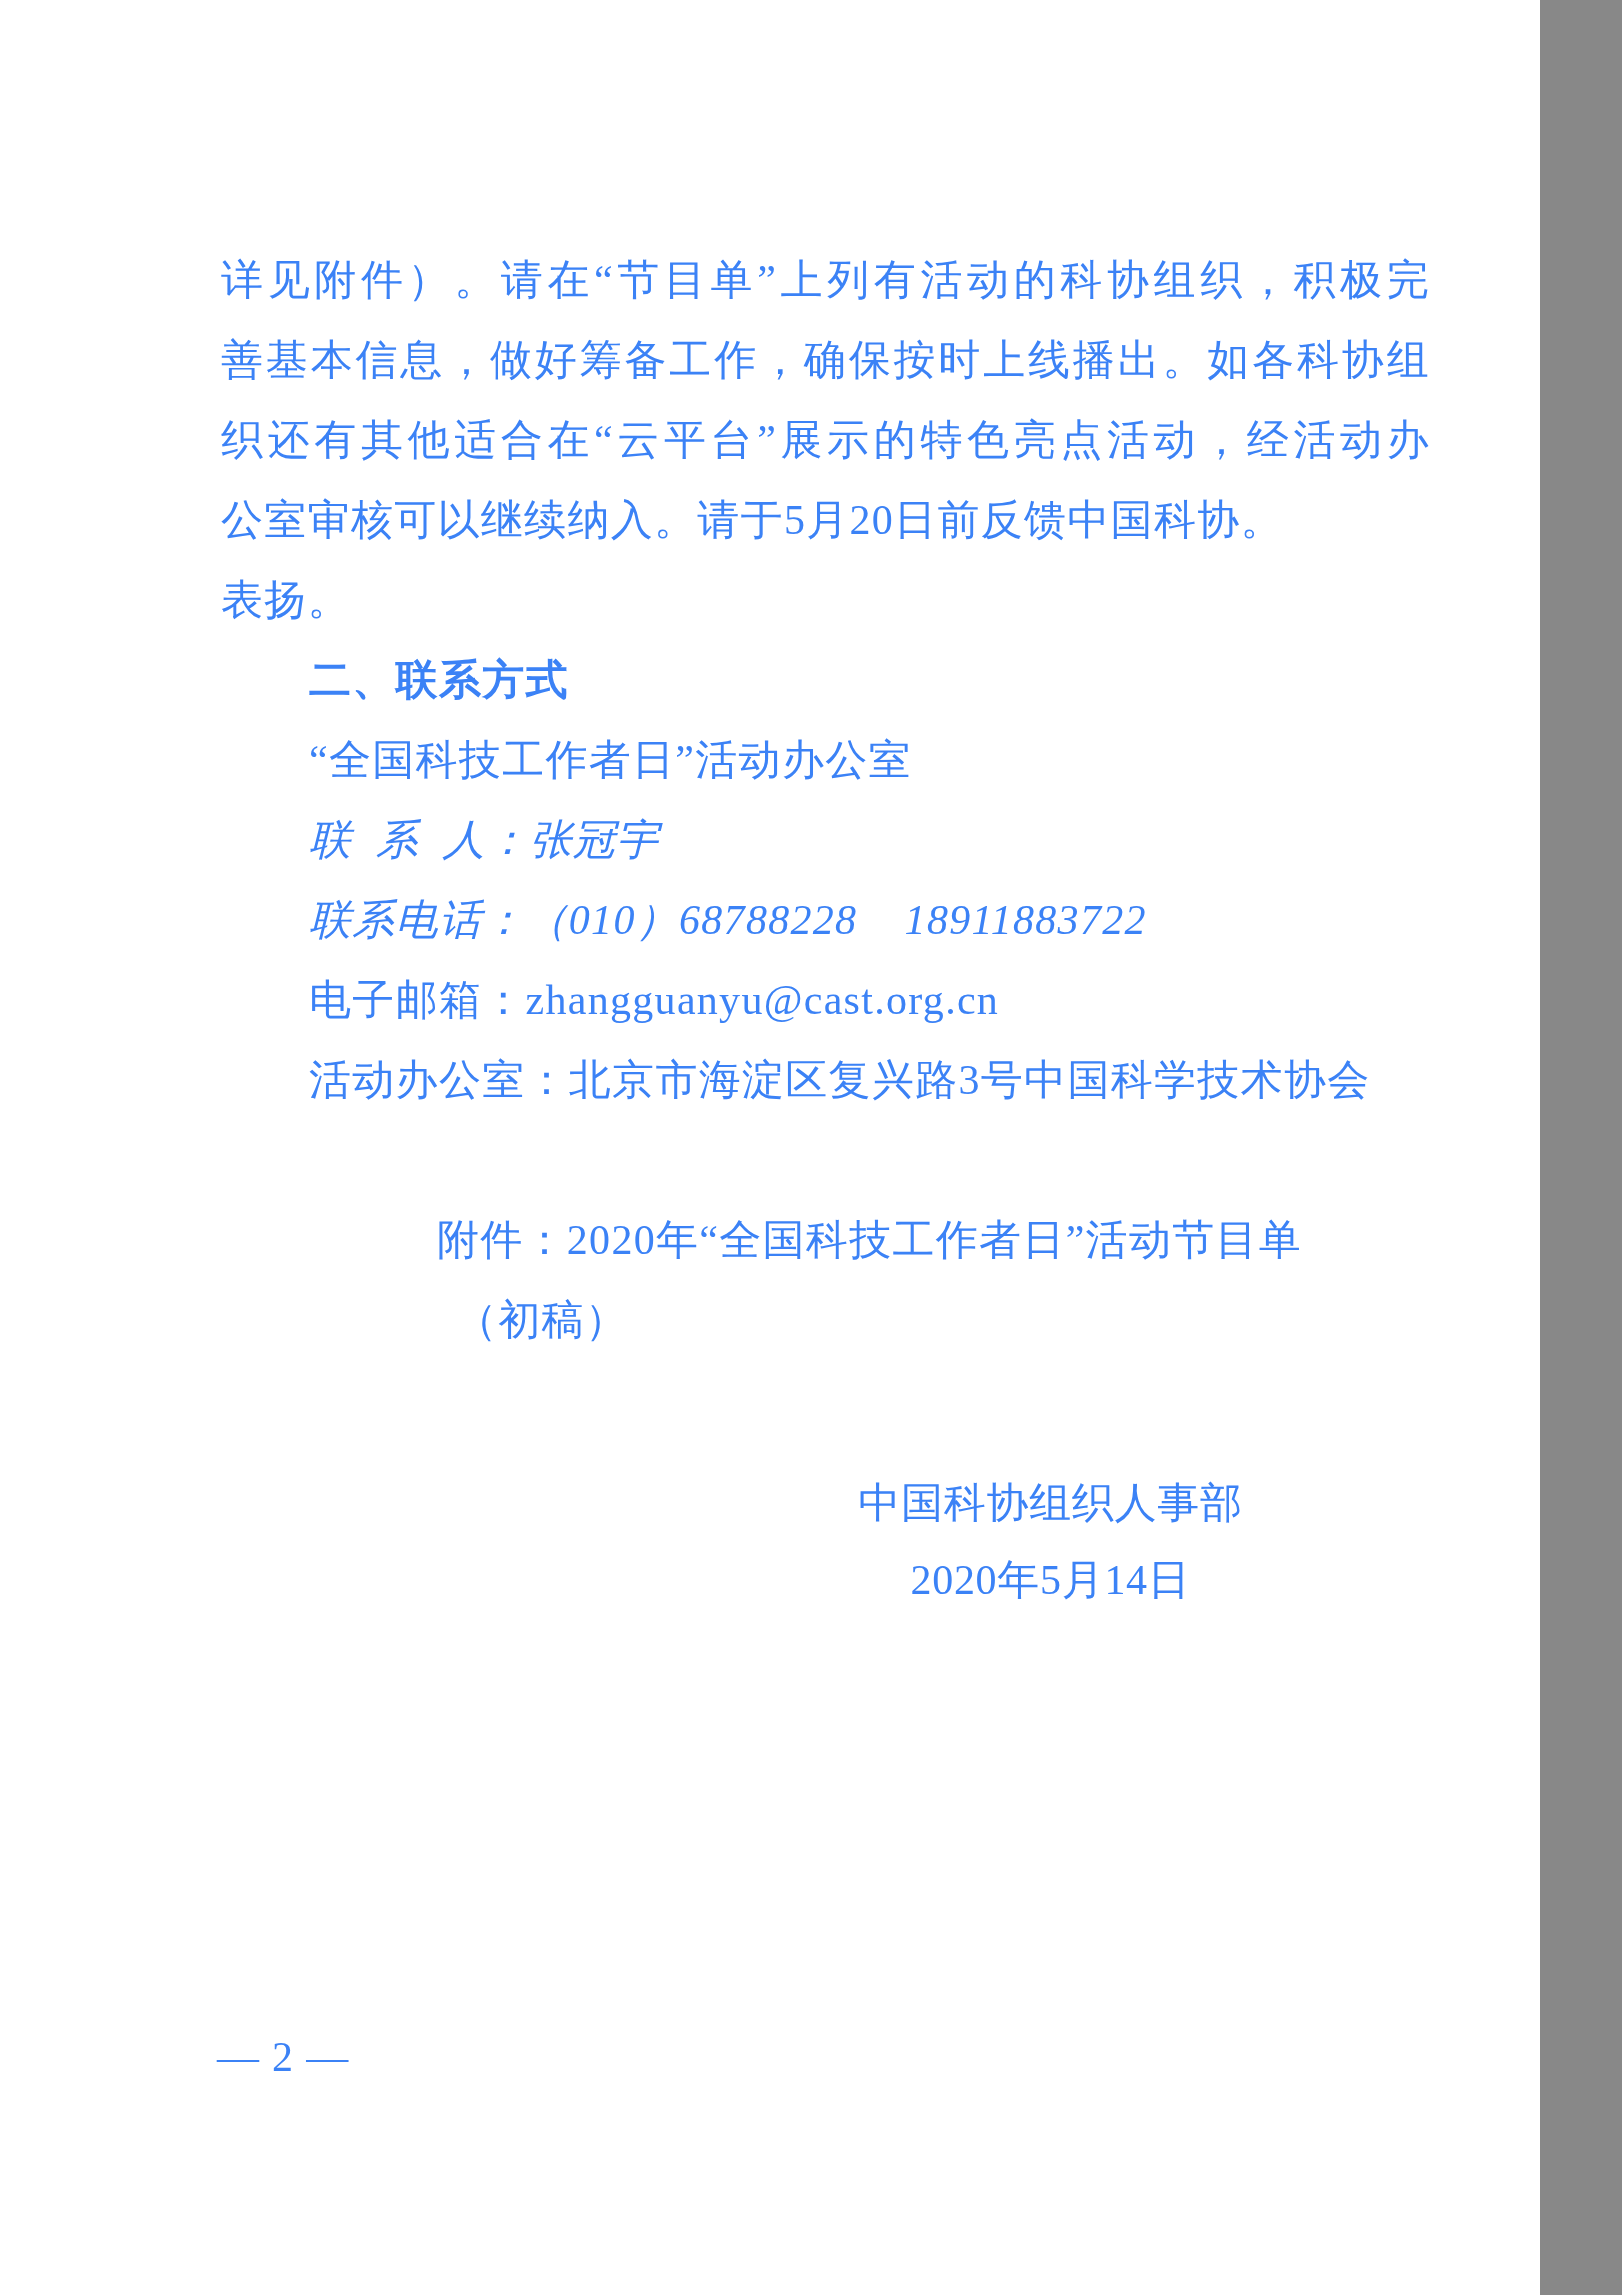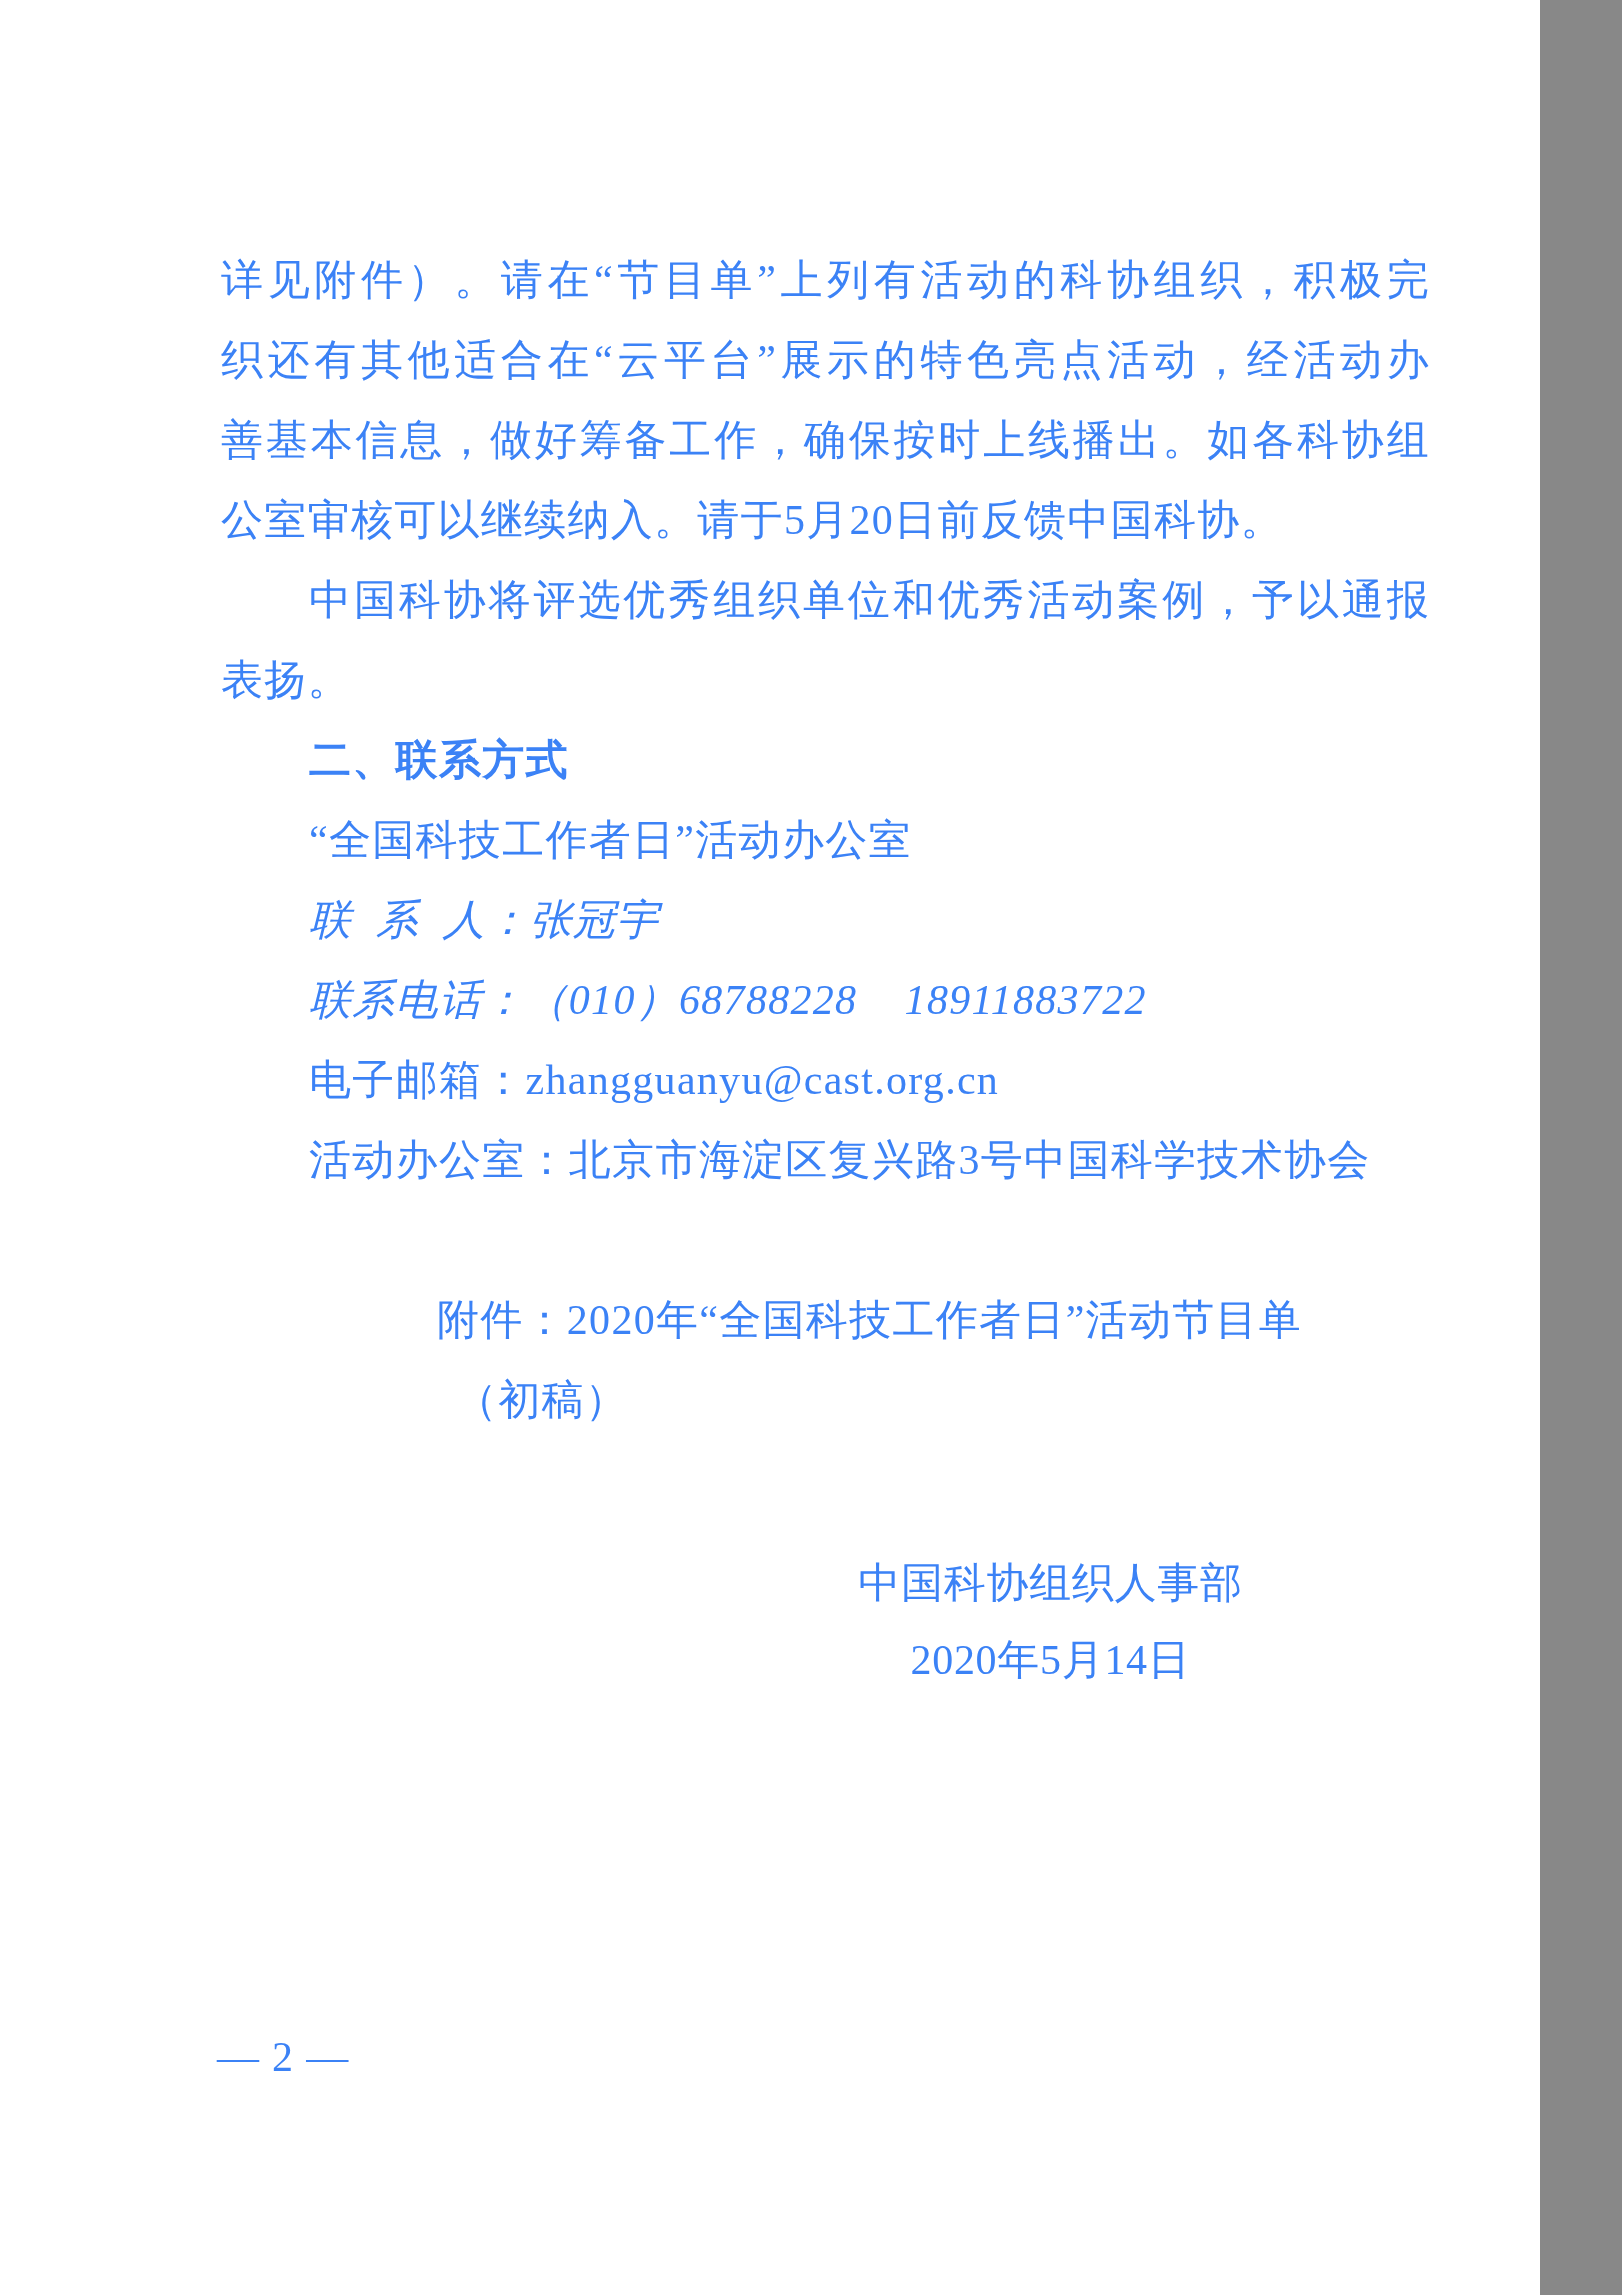--- a/index.html
+++ b/index.html
@@ -61,24 +61,23 @@
     white-space: pre;
   }
 </style>
 </head>
 <body>
 
 <div class="page">
   <div class="body-text">
 
     <div class="line just">详见附件）。请在“节目单”上列有活动的科协组织，积极完</div>
+    <div class="line just">善基本信息，做好筹备工作，确保按时上线播出。如各科协组</div>
     <div class="line just">织还有其他适合在“云平台”展示的特色亮点活动，经活动办</div>
-    <div class="line just">善基本信息，做好筹备工作，确保按时上线播出。如各科协组</div>
     <div class="line">公室审核可以继续纳入。请于5月20日前反馈中国科协。</div>
-    <div class="line just ind2">中国科协将评选优秀组织单位和优秀活动案例，予以通报</div>
     <div class="line">表扬。</div>
 
     <div class="line heading ind2">二、联系方式</div>
 
     <div class="line ind2">“全国科技工作者日”活动办公室</div>
     <div class="line ind2 pre">联  系  人：张冠宇</div>
     <div class="line ind2 pre">联系电话：（010）68788228    18911883722</div>
     <div class="line ind2">电子邮箱：zhangguanyu@cast.org.cn</div>
     <div class="line ind2">活动办公室：北京市海淀区复兴路3号中国科学技术协会</div>
 

